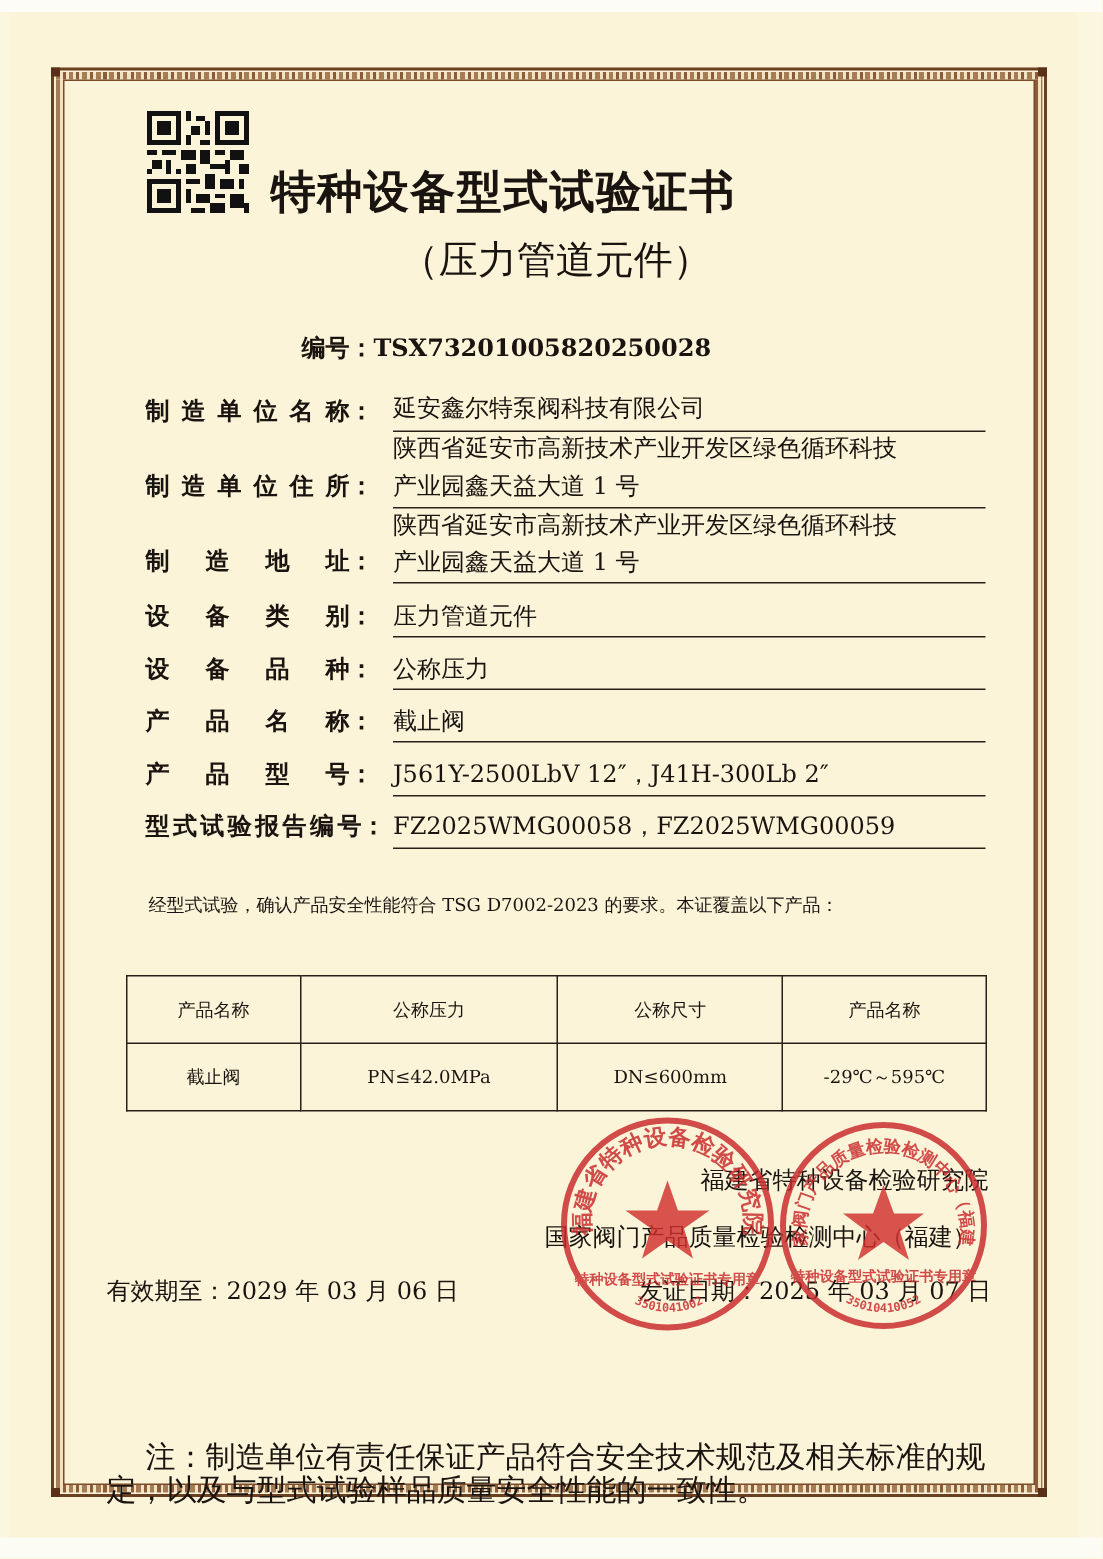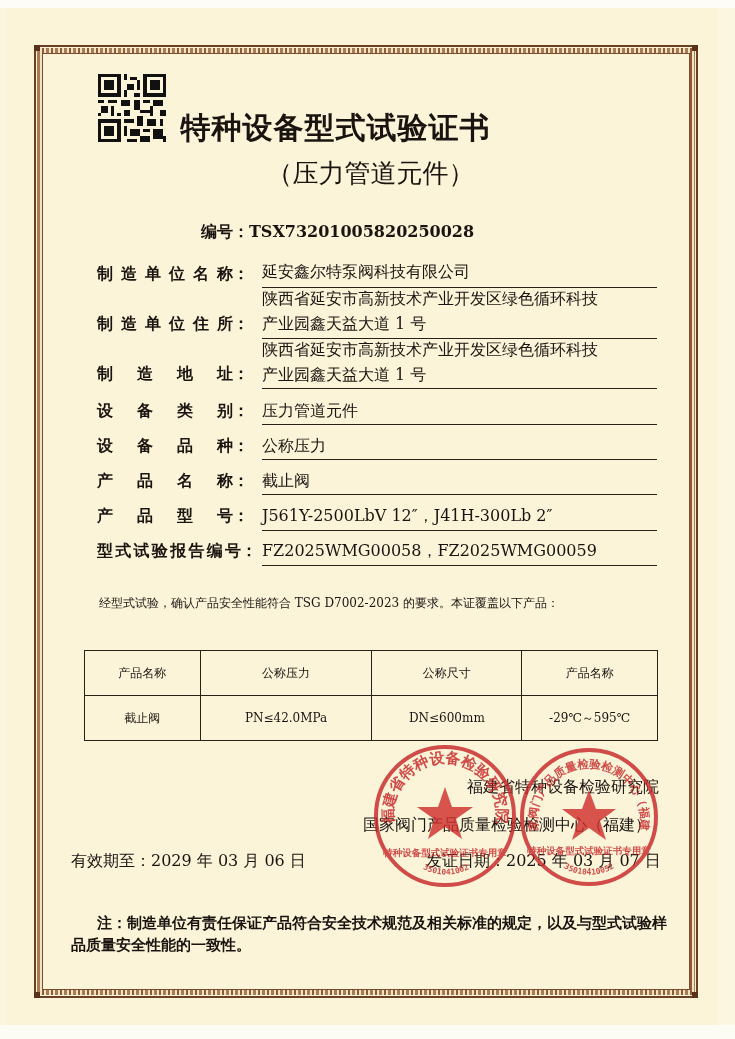--- a/index.html
+++ b/index.html
@@ -176,24 +176,24 @@
 
     .stamp {
       position: absolute;
       border-radius: 50%;
       opacity: 0.82;
     }
 
     .note {
       position: absolute;
       left: 71px;
-      top: 912px;
+      top: 960px;
       width: 610px;
-      font-size: 15px;
-      font-weight: bold;
+      font-size: 20px;
+      font-weight: normal;
       line-height: 22px;
       text-indent: 26px;
     }
   </style>
 </head>
 <body>
 
 <div class="top-bar"></div>
 <div class="paper"></div>
 <div class="bottom-bar"></div>

